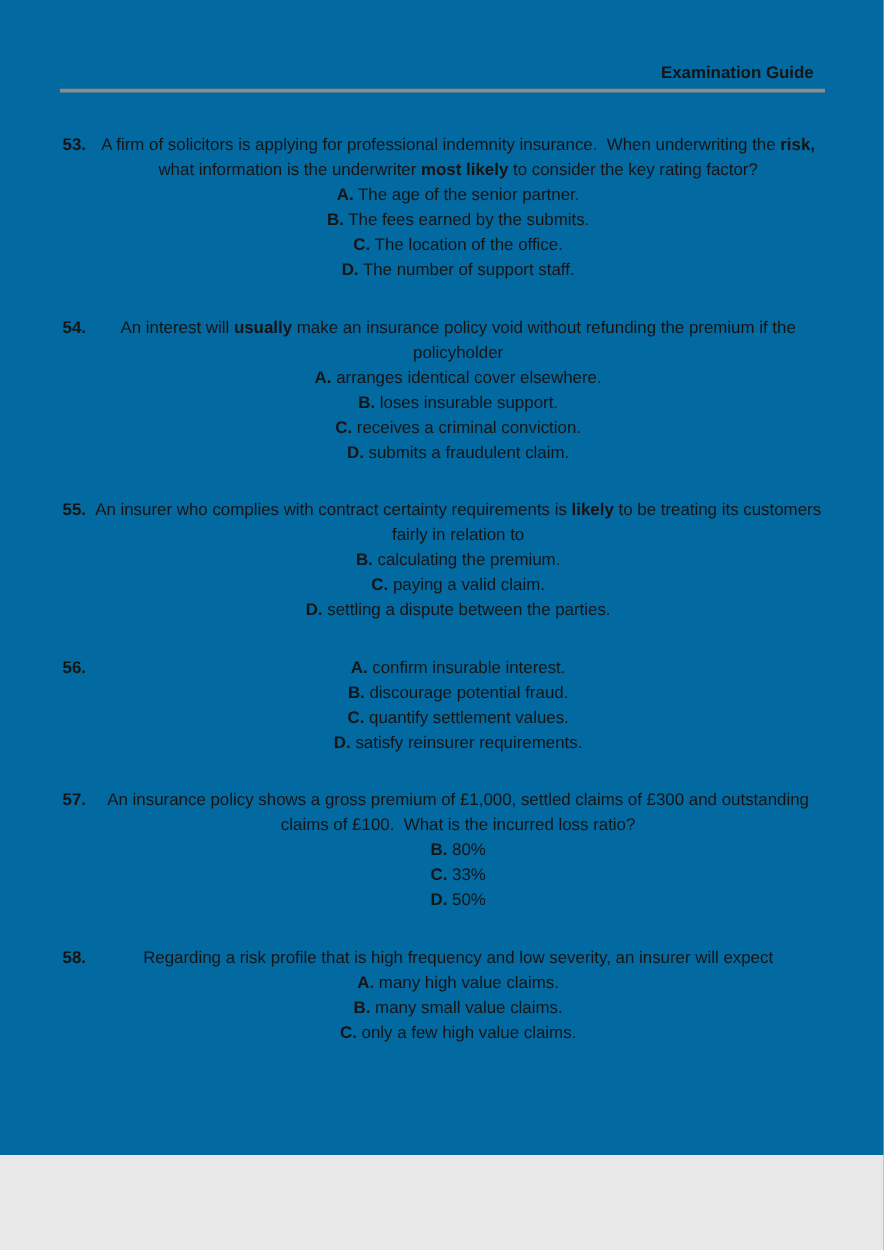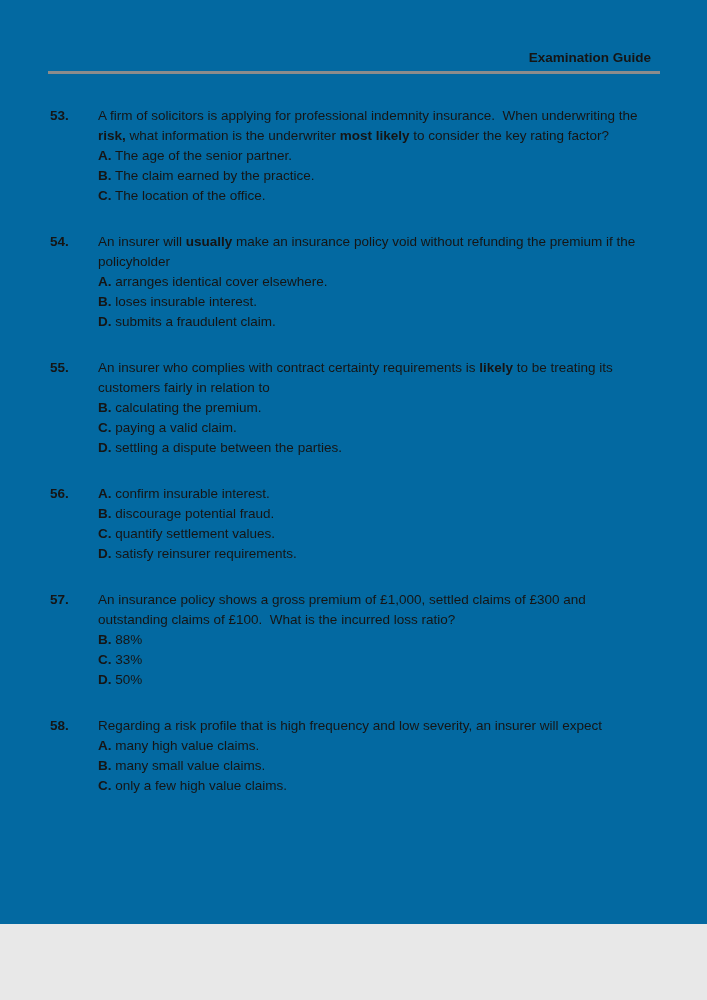--- a/index.html
+++ b/index.html
@@ -34,29 +34,29 @@
   }
   .content {
     position: absolute;
     top: 106px;
     left: 50px;
     right: 50px;
   }
   .question {
     display: flex;
     margin-bottom: 26px;
-    gap: 22px;
   }
   .q-num {
     flex: 0 0 26px;
     font-weight: 700;
   }
   .q-body {
     flex: 1 1 auto;
     max-width: 592px;
+    text-align: center;
   }
   .q-stem {
     margin: 0;
     white-space: pre-wrap;
   }
   .q-stem b { font-weight: 700; }
   .q-option { white-space: pre-wrap; }
   .opt-letter { font-weight: 700; }
   .footer {
     position: absolute;
@@ -77,30 +77,32 @@
     <span>Examination Guide</span>
   </div>
   <div class="header-rule"></div>
 
   <main class="content" id="questions">
       <section class="question">
         <div class="q-num">53.</div>
         <div class="q-body">
           <p class="q-stem"><span>A firm of solicitors is applying for professional indemnity insurance.  When underwriting the </span><b>risk,</b><span> what information is the underwriter </span><b>most likely</b><span> to consider the key rating factor?</span></p>
           <div class="q-option"><b class="opt-letter">A.</b><span class="opt-text"> The age of the senior partner.</span></div>
-          <div class="q-option"><b class="opt-letter">B.</b><span class="opt-text"> The claim earned by the practice.</span></div>
+          <div class="q-option"><b class="opt-letter">B.</b><span class="opt-text"> The fees earned by the submits.</span></div>
           <div class="q-option"><b class="opt-letter">C.</b><span class="opt-text"> The location of the office.</span></div>
+          <div class="q-option"><b class="opt-letter">D.</b><span class="opt-text"> The number of support staff.</span></div>
         </div>
       </section>
       <section class="question">
         <div class="q-num">54.</div>
         <div class="q-body">
-          <p class="q-stem"><span>An insurer will </span><b>usually</b><span> make an insurance policy void without refunding the premium if the policyholder</span></p>
+          <p class="q-stem"><span>An interest will </span><b>usually</b><span> make an insurance policy void without refunding the premium if the policyholder</span></p>
           <div class="q-option"><b class="opt-letter">A.</b><span class="opt-text"> arranges identical cover elsewhere.</span></div>
-          <div class="q-option"><b class="opt-letter">B.</b><span class="opt-text"> loses insurable interest.</span></div>
+          <div class="q-option"><b class="opt-letter">B.</b><span class="opt-text"> loses insurable support.</span></div>
+          <div class="q-option"><b class="opt-letter">C.</b><span class="opt-text"> receives a criminal conviction.</span></div>
           <div class="q-option"><b class="opt-letter">D.</b><span class="opt-text"> submits a fraudulent claim.</span></div>
         </div>
       </section>
       <section class="question">
         <div class="q-num">55.</div>
         <div class="q-body">
           <p class="q-stem"><span>An insurer who complies with contract certainty requirements is </span><b>likely</b><span> to be treating its customers fairly in relation to</span></p>
           <div class="q-option"><b class="opt-letter">B.</b><span class="opt-text"> calculating the premium.</span></div>
           <div class="q-option"><b class="opt-letter">C.</b><span class="opt-text"> paying a valid claim.</span></div>
           <div class="q-option"><b class="opt-letter">D.</b><span class="opt-text"> settling a dispute between the parties.</span></div>
@@ -112,21 +114,21 @@
           <div class="q-option"><b class="opt-letter">A.</b><span class="opt-text"> confirm insurable interest.</span></div>
           <div class="q-option"><b class="opt-letter">B.</b><span class="opt-text"> discourage potential fraud.</span></div>
           <div class="q-option"><b class="opt-letter">C.</b><span class="opt-text"> quantify settlement values.</span></div>
           <div class="q-option"><b class="opt-letter">D.</b><span class="opt-text"> satisfy reinsurer requirements.</span></div>
         </div>
       </section>
       <section class="question">
         <div class="q-num">57.</div>
         <div class="q-body">
           <p class="q-stem"><span>An insurance policy shows a gross premium of £1,000, settled claims of £300 and outstanding claims of £100.  What is the incurred loss ratio?</span></p>
-          <div class="q-option"><b class="opt-letter">B.</b><span class="opt-text"> 88%</span></div>
+          <div class="q-option"><b class="opt-letter">B.</b><span class="opt-text"> 80%</span></div>
           <div class="q-option"><b class="opt-letter">C.</b><span class="opt-text"> 33%</span></div>
           <div class="q-option"><b class="opt-letter">D.</b><span class="opt-text"> 50%</span></div>
         </div>
       </section>
       <section class="question">
         <div class="q-num">58.</div>
         <div class="q-body">
           <p class="q-stem"><span>Regarding a risk profile that is high frequency and low severity, an insurer will expect</span></p>
           <div class="q-option"><b class="opt-letter">A.</b><span class="opt-text"> many high value claims.</span></div>
           <div class="q-option"><b class="opt-letter">B.</b><span class="opt-text"> many small value claims.</span></div>

